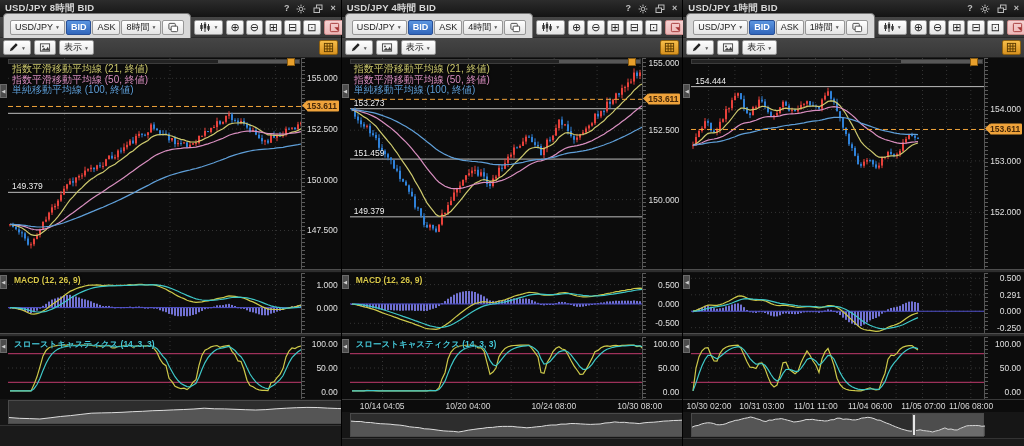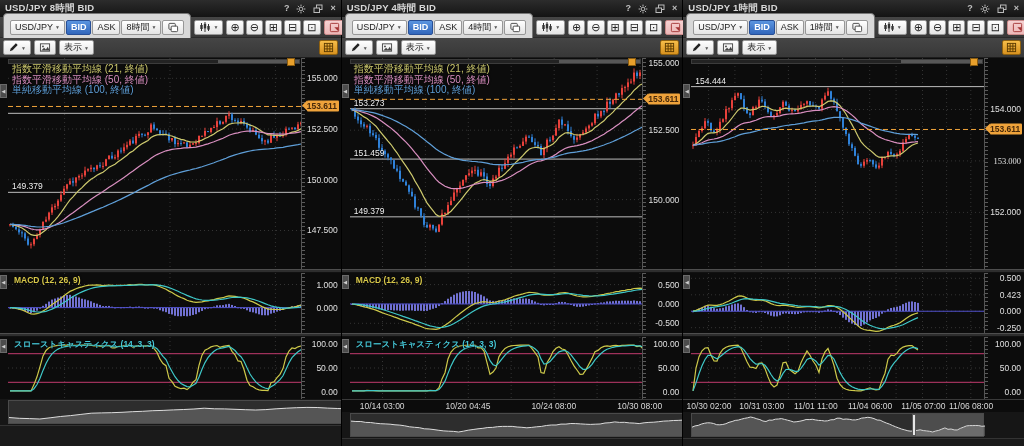--- a/index.html
+++ b/index.html
@@ -1639,22 +1639,22 @@
             <div class="indlabel" style="color: rgb(70, 200, 216);">スローストキャスティクス (14, 3, 3)</div>
           </div>
           <div class="axis">
             <span class="ticklabel" style="top: 7.15385px;">100.00</span>
             <span class="ticklabel" style="top: 31px;">50.00</span>
             <span class="ticklabel" style="top: 54.8462px;">0.00</span>
           </div>
           <div class="edgetab" style="top: 2px;">◀</div>
         </div>
         <div class="xaxis">
-          <span class="xlabel" style="left: 40.48px;">10/14 03:00</span>
-          <span class="xlabel" style="left: 126.32px;">10/20 04:45</span>
+          <span class="xlabel" style="left: 40.48px;">10/14 04:05</span>
+          <span class="xlabel" style="left: 126.32px;">10/20 04:00</span>
           <span class="xlabel" style="left: 212.16px;">10/24 08:00</span>
           <span class="xlabel" style="left: 298px;">10/30 08:00</span>
         </div>
         <div class="navrow">
           <div class="nav" style="width: 464px;"><svg width="464" height="22">
               <path d="M0 22 L0.0 7.1 L4.9 7.5 L9.8 7.5 L14.7 8.4 L19.5 8.5 L24.4 9.2 L29.3 9.7 L34.2 9.9 L39.1 10.2 L44.0 10.8 L48.8 11.1 L53.7 11.8 L58.6 12.8 L63.5 13.3 L68.4 13.7 L73.3 14.8 L78.1 15.0 L83.0 15.6 L87.9 16.3 L92.8 16.9 L97.7 17.2 L102.6 17.4 L107.5 18.0 L112.3 17.2 L117.2 16.2 L122.1 15.5 L127.0 14.8 L131.9 14.3 L136.8 13.5 L141.6 13.4 L146.5 12.7 L151.4 12.4 L156.3 12.4 L161.2 12.4 L166.1 13.0 L170.9 13.3 L175.8 13.8 L180.7 13.4 L185.6 12.8 L190.5 12.4 L195.4 11.5 L200.3 11.0 L205.1 11.0 L210.0 10.1 L214.9 10.1 L219.8 9.5 L224.7 9.6 L229.6 9.9 L234.4 10.2 L239.3 10.4 L244.2 10.2 L249.1 10.0 L254.0 9.0 L258.9 8.7 L263.7 7.9 L268.6 8.4 L273.5 8.3 L278.4 8.9 L283.3 9.1 L288.2 9.6 L293.1 8.8 L297.9 8.4 L302.8 8.2 L307.7 7.7 L312.6 7.1 L317.5 6.9 L322.4 6.5 L327.2 6.4 L332.1 6.1 L337.0 5.5 L341.9 5.0 L346.8 5.0 L351.7 4.5 L356.5 4.1 L361.4 3.9 L366.3 3.8 L371.2 4.0 L376.1 4.2 L381.0 4.4 L385.9 4.5 L390.7 4.2 L395.6 3.9 L400.5 3.7 L405.4 3.2 L410.3 3.0 L415.2 3.5 L420.0 3.6 L424.9 4.1 L429.8 4.4 L434.7 4.9 L439.6 5.5 L444.5 6.3 L449.3 6.6 L454.2 6.3 L459.1 6.1 L464.0 6.1 L464 22 Z" fill="#7d7d7d" opacity="0.5"></path>
               <polyline points="0.0,7.1 4.9,7.5 9.8,7.5 14.7,8.4 19.5,8.5 24.4,9.2 29.3,9.7 34.2,9.9 39.1,10.2 44.0,10.8 48.8,11.1 53.7,11.8 58.6,12.8 63.5,13.3 68.4,13.7 73.3,14.8 78.1,15.0 83.0,15.6 87.9,16.3 92.8,16.9 97.7,17.2 102.6,17.4 107.5,18.0 112.3,17.2 117.2,16.2 122.1,15.5 127.0,14.8 131.9,14.3 136.8,13.5 141.6,13.4 146.5,12.7 151.4,12.4 156.3,12.4 161.2,12.4 166.1,13.0 170.9,13.3 175.8,13.8 180.7,13.4 185.6,12.8 190.5,12.4 195.4,11.5 200.3,11.0 205.1,11.0 210.0,10.1 214.9,10.1 219.8,9.5 224.7,9.6 229.6,9.9 234.4,10.2 239.3,10.4 244.2,10.2 249.1,10.0 254.0,9.0 258.9,8.7 263.7,7.9 268.6,8.4 273.5,8.3 278.4,8.9 283.3,9.1 288.2,9.6 293.1,8.8 297.9,8.4 302.8,8.2 307.7,7.7 312.6,7.1 317.5,6.9 322.4,6.5 327.2,6.4 332.1,6.1 337.0,5.5 341.9,5.0 346.8,5.0 351.7,4.5 356.5,4.1 361.4,3.9 366.3,3.8 371.2,4.0 376.1,4.2 381.0,4.4 385.9,4.5 390.7,4.2 395.6,3.9 400.5,3.7 405.4,3.2 410.3,3.0 415.2,3.5 420.0,3.6 424.9,4.1 429.8,4.4 434.7,4.9 439.6,5.5 444.5,6.3 449.3,6.6 454.2,6.3 459.1,6.1 464.0,6.1" fill="none" stroke="#dcdcdc" stroke-width="1"></polyline>
             </svg></div>
         </div>
         <div class="bottomstrip"></div>
@@ -1954,21 +1954,21 @@
               <line x1="0" y1="71.48268292682988" x2="293" y2="71.48268292682988" stroke="#efa33b" stroke-dasharray="5 3" stroke-width="1"></line>
             </svg>
             <div class="hscroll">
               <div class="hthumb" style="left: 72%; right: 0px;"></div>
             </div>
             <div class="jumpsq"></div>
             <div class="levellabel" style="top: 17.6137px; left: 4px;">154.444</div>
           </div>
           <div class="axis">
             <span class="ticklabel" style="top: 51.4634px;">154.000</span>
-            <span class="ticklabel" style="top: 102.927px; font-family: Liberation Serif, serif;">153.000</span>
+            <span class="ticklabel" style="top: 102.927px;">153.000</span>
             <span class="ticklabel" style="top: 154.39px;">152.000</span>
             <div class="price-badge" style="top: 71.4827px;">153.611</div>
           </div>
           <div class="edgetab" style="top: 26px;">◀</div>
         </div>
         <div class="divider"></div>
         <div class="pane" style="height: 60px; flex: 0 0 60px;">
           <div class="plot">
             <svg width="293" height="60">
               <g stroke="#343434" stroke-dasharray="1 3">
@@ -2066,21 +2066,21 @@
                 <rect x="223" y="29.024236993166824" width="2" height="9.217521248591424"></rect>
                 <rect x="226" y="29.892339903503704" width="2" height="8.349418338254544"></rect>
               </g>
               <line x1="0" y1="38.24175824175825" x2="293" y2="38.24175824175825" stroke="#5050cc" stroke-width="1"></line>
               <polyline points="2.0,38.2 5.0,37.4 8.0,36.1 11.0,34.8 14.0,33.2 17.0,32.1 20.0,32.1 23.0,32.3 26.0,32.3 29.0,31.6 32.0,30.8 35.0,29.2 38.0,28.0 41.0,26.3 44.0,24.6 47.0,23.2 50.0,22.8 53.0,23.6 56.0,25.0 59.0,26.4 62.0,26.8 65.0,27.3 68.0,27.0 71.0,27.1 74.0,27.8 77.0,29.1 80.0,30.6 83.0,31.8 86.0,32.5 89.0,32.6 92.0,32.1 95.0,32.3 98.0,32.9 101.0,33.4 104.0,34.0 107.0,34.3 110.0,34.2 113.0,34.0 116.0,33.6 119.0,33.7 122.0,34.0 125.0,34.3 128.0,34.8 131.0,34.3 134.0,33.6 137.0,32.6 140.0,32.6 143.0,33.1 146.0,34.5 149.0,36.3 152.0,38.7 155.0,41.3 158.0,44.3 161.0,47.1 164.0,49.9 167.0,52.9 170.0,55.2 173.0,56.5 176.0,57.1 179.0,57.3 182.0,57.8 185.0,58.3 188.0,58.2 191.0,57.1 194.0,56.0 197.0,54.3 200.0,53.1 203.0,52.2 206.0,51.1 209.0,49.8 212.0,47.7 215.0,45.6 218.0,43.5 221.0,41.9 224.0,40.7 227.0,39.9" fill="none" stroke="#cdc94a" stroke-width="1.2"></polyline>
               <polyline points="2.0,38.2 5.0,38.1 8.0,37.6 11.0,37.0 14.0,36.2 17.0,35.3 20.0,34.6 23.0,34.1 26.0,33.7 29.0,33.2 32.0,32.7 35.0,31.9 38.0,31.0 41.0,30.0 44.0,28.8 47.0,27.6 50.0,26.5 53.0,25.9 56.0,25.7 59.0,25.8 62.0,26.1 65.0,26.3 68.0,26.5 71.0,26.6 74.0,26.9 77.0,27.4 80.0,28.1 83.0,28.9 86.0,29.7 89.0,30.3 92.0,30.7 95.0,31.1 98.0,31.5 101.0,31.9 104.0,32.4 107.0,32.8 110.0,33.1 113.0,33.3 116.0,33.4 119.0,33.4 122.0,33.6 125.0,33.7 128.0,34.0 131.0,34.0 134.0,33.9 137.0,33.6 140.0,33.4 143.0,33.3 146.0,33.6 149.0,34.2 152.0,35.2 155.0,36.5 158.0,38.2 161.0,40.2 164.0,42.3 167.0,44.6 170.0,47.0 173.0,49.1 176.0,50.8 179.0,52.3 182.0,53.5 185.0,54.5 188.0,55.3 191.0,55.7 194.0,55.8 197.0,55.5 200.0,54.9 203.0,54.3 206.0,53.6 209.0,52.8 212.0,51.7 215.0,50.3 218.0,48.8 221.0,47.3 224.0,45.9 227.0,44.6" fill="none" stroke="#3fc8c8" stroke-width="1.2"></polyline>
             </svg>
           </div>
           <div class="axis">
             <span class="ticklabel" style="top: 5.27473px;">0.500</span>
-            <span class="ticklabel" style="top: 21.7582px;">0.423</span>
+            <span class="ticklabel" style="top: 21.7582px;">0.291</span>
             <span class="ticklabel" style="top: 38.2418px;">0.000</span>
             <span class="ticklabel" style="top: 54.7253px;">-0.250</span>
           </div>
           <div class="edgetab" style="top: 2px;">◀</div>
         </div>
         <div class="divider"></div>
         <div class="pane" style="height: 62px; flex: 0 0 62px;">
           <div class="plot">
             <svg width="293" height="62">
               <g stroke="#343434" stroke-dasharray="1 3">

